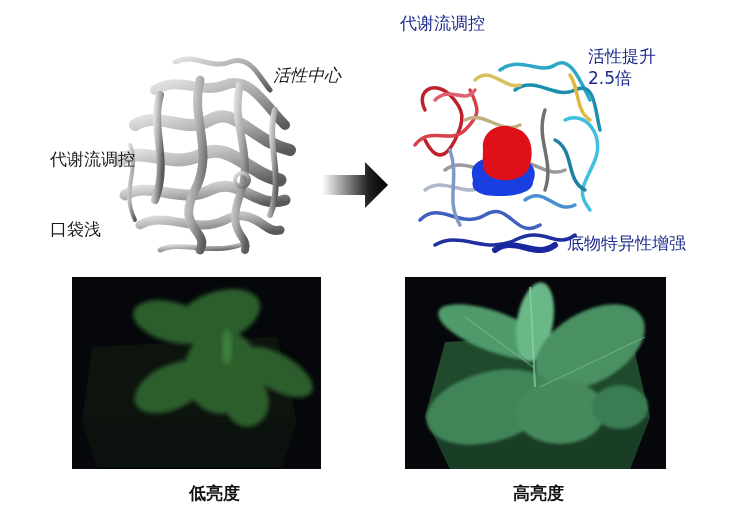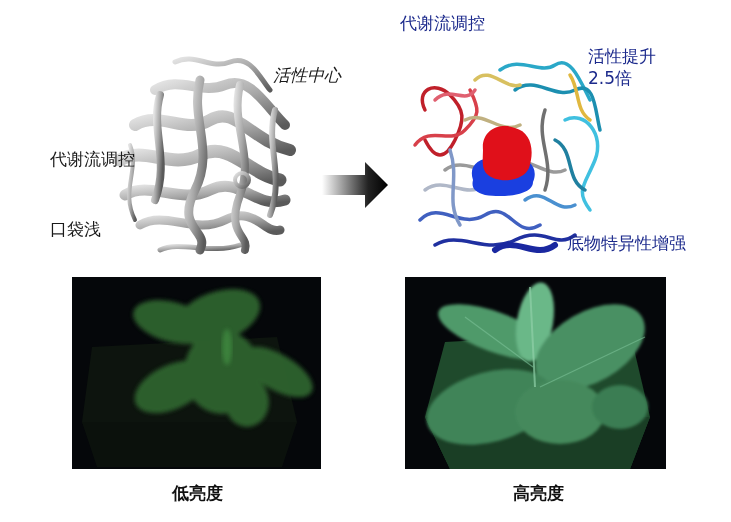--- a/index.html
+++ b/index.html
@@ -138,14 +138,14 @@
       <ellipse cx="85" cy="130" rx="65" ry="35" transform="rotate(-15 85 130)" fill="#3f8458"></ellipse>
       <ellipse cx="155" cy="135" rx="45" ry="32" fill="#45895c"></ellipse>
       <ellipse cx="215" cy="130" rx="28" ry="22" fill="#3a7d52"></ellipse>
     </g>
     <path d="M125 10 L130 110" stroke="#8fd0a8" stroke-width="2" opacity="0.7"></path>
     <path d="M60 40 L128 90" stroke="#7cc298" stroke-width="1.2" opacity="0.6"></path>
     <path d="M240 60 L135 110" stroke="#7cc298" stroke-width="1.2" opacity="0.6"></path>
   </svg>
 </div>
 
-<div class="abs lbl-caption" style="left:172px; top:482px;">低亮度</div>
+<div class="abs lbl-caption" style="left:189px; top:482px;">低亮度</div>
 <div class="abs lbl-caption" style="left:513px; top:482px;font-family:Liberation Mono, monospace;">高亮度</div>
 
 </body></html>

